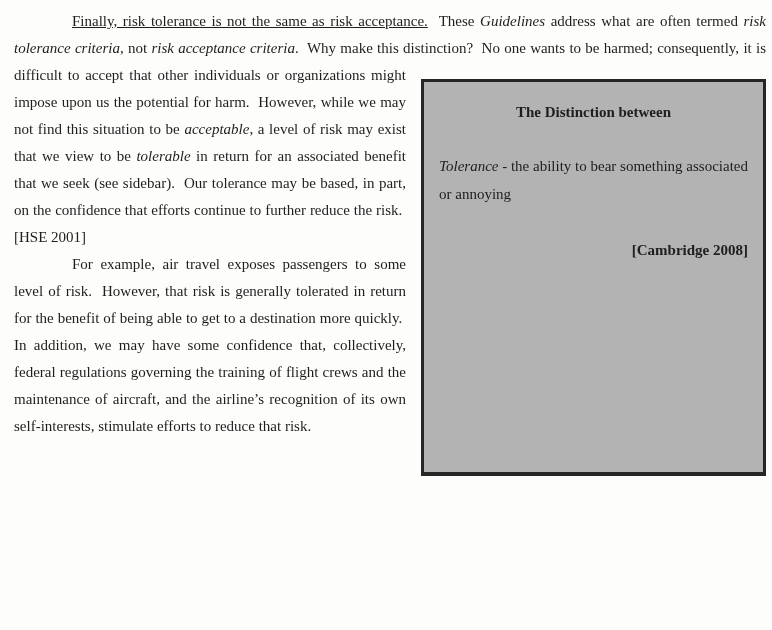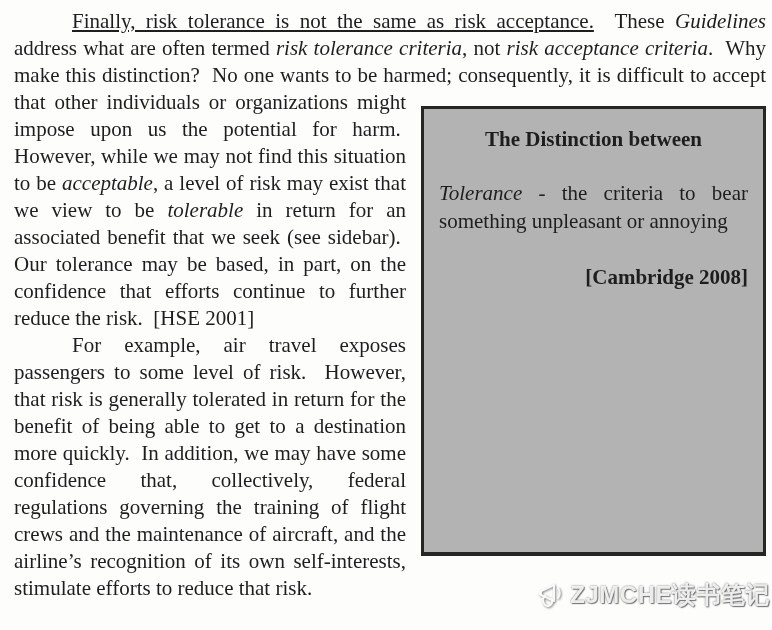--- a/index.html
+++ b/index.html
@@ -7,34 +7,34 @@
     position: relative;
     width: 772px;
     height: 630px;
     background: #fdfdfc;
     color: #1e1e1e;
     font-family: "Liberation Serif", "DejaVu Serif", serif;
     overflow: hidden;
   }
   .flow {
     padding: 8px 6px 0 14px;
-    font-size: 21px;
+    font-size: 15px;
     line-height: 27px;
     text-align: justify;
   }
   .para { margin: 0; text-indent: 58px; }
   .u { text-decoration: underline; }
   .it { font-style: italic; }
 
   
   .sidebar-box {
     display: block;
     float: right;
     width: 345px;
-    height: 450px;
+    height: 397px;
     box-sizing: border-box;
     margin: 17px 0 12px 15px;
     background: #b3b3b3;
     border: 3px solid #262626;
     border-bottom-width: 4px;
     padding: 12px 15px 10px 15px;
     text-indent: 0;
     text-align: justify;
     overflow: hidden;
     line-height: 28px;
@@ -79,32 +79,21 @@
 </head>
 <body>
 
 <div class="page">
   <div class="flow">
 
     <p class="para"><span class="u">Finally, risk tolerance is not the same as risk acceptance.</span><span>&nbsp; These </span><span class="it">Guidelines</span><span> address what are often termed </span><span class="it">risk tolerance criteria</span><span>, not </span><span class="it">risk acceptance criteria</span><span>.&nbsp; Why make this distinction?&nbsp; No one wants to be harmed; consequently, it is difficult to accept that other individuals or organizations </span><span class="sidebar-box">
           <span class="box-title">
             <span class="box-line">The Distinction between</span>
           </span>
-          <span class="box-def"><span class="it">Tolerance</span><span> - the criteria to bear something unpleasant or annoying</span></span>
+          <span class="box-def"><span class="it">Tolerance</span><span> - the ability to bear something associated or annoying</span></span>
           <span class="box-cite">[Cambridge 2008]</span>
         </span><span>might impose upon us the potential for harm.&nbsp; However, while we may not find this situation to be </span><span class="it">acceptable</span><span>, a level of risk may exist that we view to be </span><span class="it">tolerable</span><span> in return for an associated benefit that we seek (see sidebar).&nbsp; Our tolerance may be based, in part, on the confidence that efforts continue to further reduce the risk.&nbsp; [HSE 2001]</span></p>
 
     <p class="para">For example, air travel exposes passengers to some level of risk.&nbsp; However, that risk is generally tolerated in return for the benefit of being able to get to a destination more quickly.&nbsp; In addition, we may have some confidence that, collectively, federal regulations governing the training of flight crews and the maintenance of aircraft, and the airline’s recognition of its own self-interests, stimulate efforts to reduce that risk.</p>
 
   </div>
 
-  <div class="watermark">
-    <svg class="wm-icon" width="34" height="32" viewBox="0 0 34 32">
-      <g fill="none" stroke="rgba(255,255,255,0.9)" stroke-width="2" stroke-linejoin="round" stroke-linecap="round">
-        <path d="M6 12 L19 6 L19 22 L6 16 Z"></path>
-        <path d="M6 12 Q3 14 6 16"></path>
-        <path d="M10 17 a4.5 5.5 0 1 0 7 3"></path>
-        <path d="M23 9 a9 9 0 0 1 0 10"></path>
-      </g>
-    </svg>
-    <span class="wm-text">ZJMCHE读书笔记</span>
-  </div>
 </div>
 
 </body></html>

